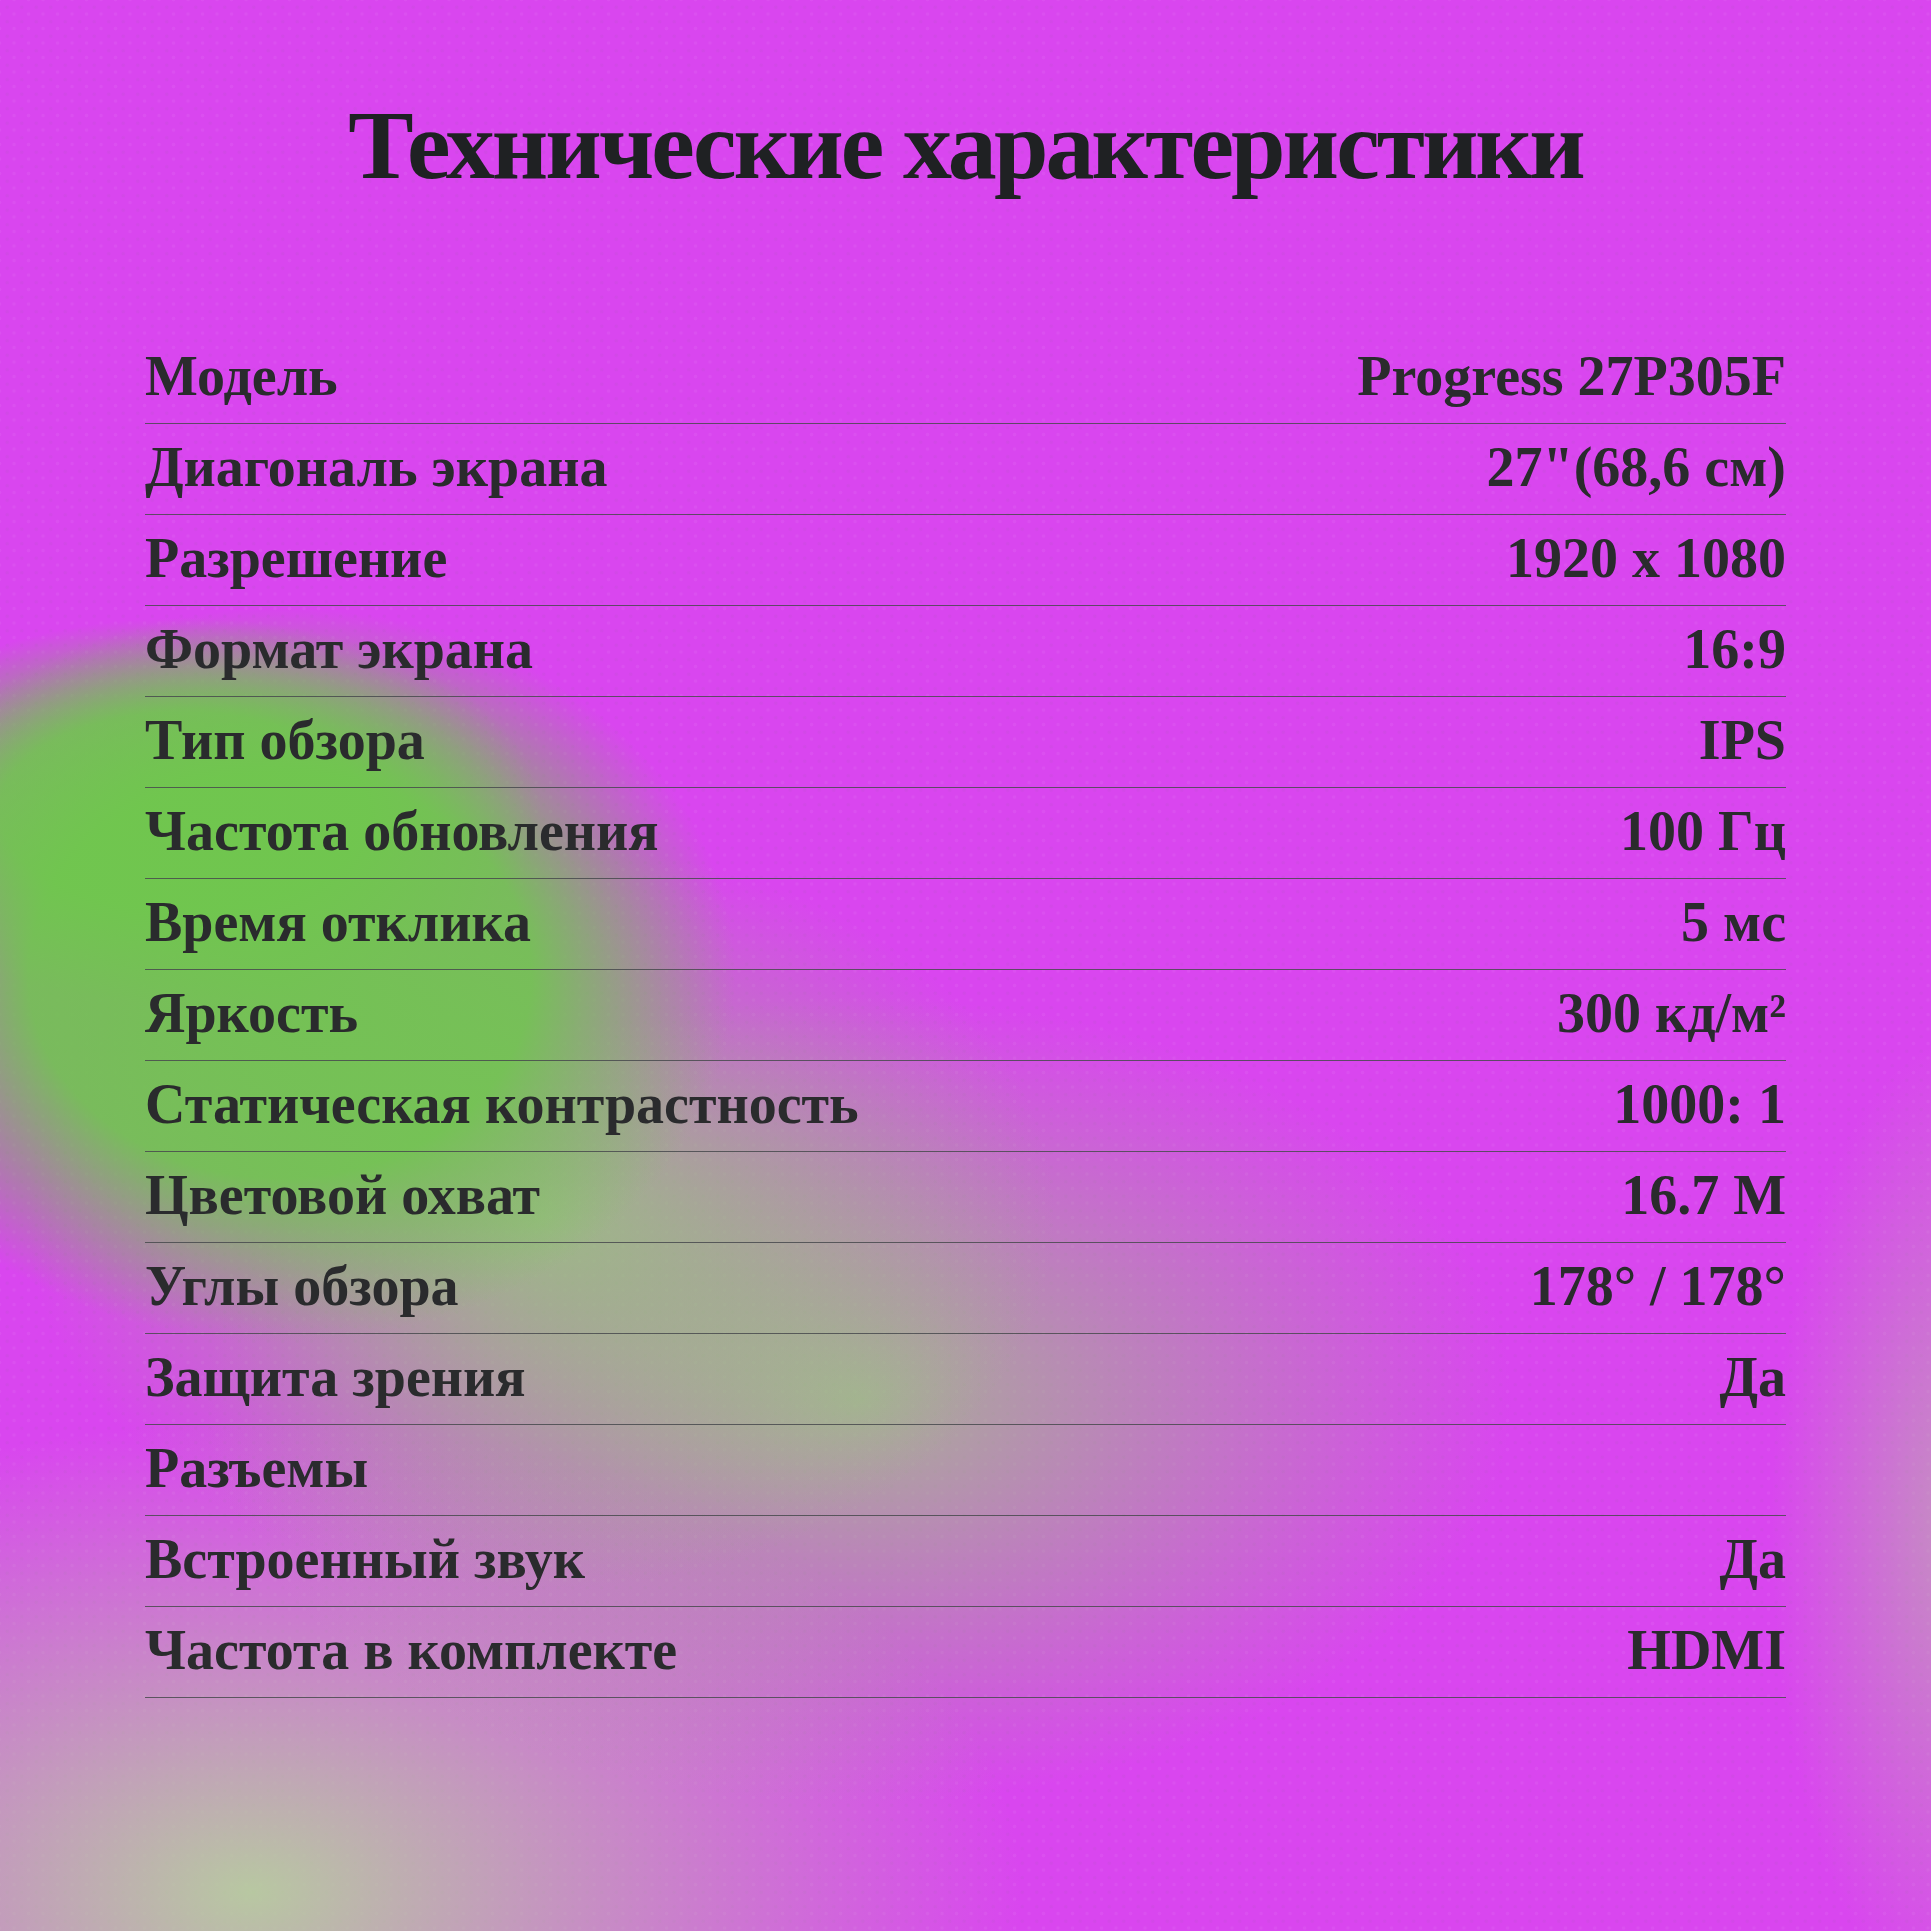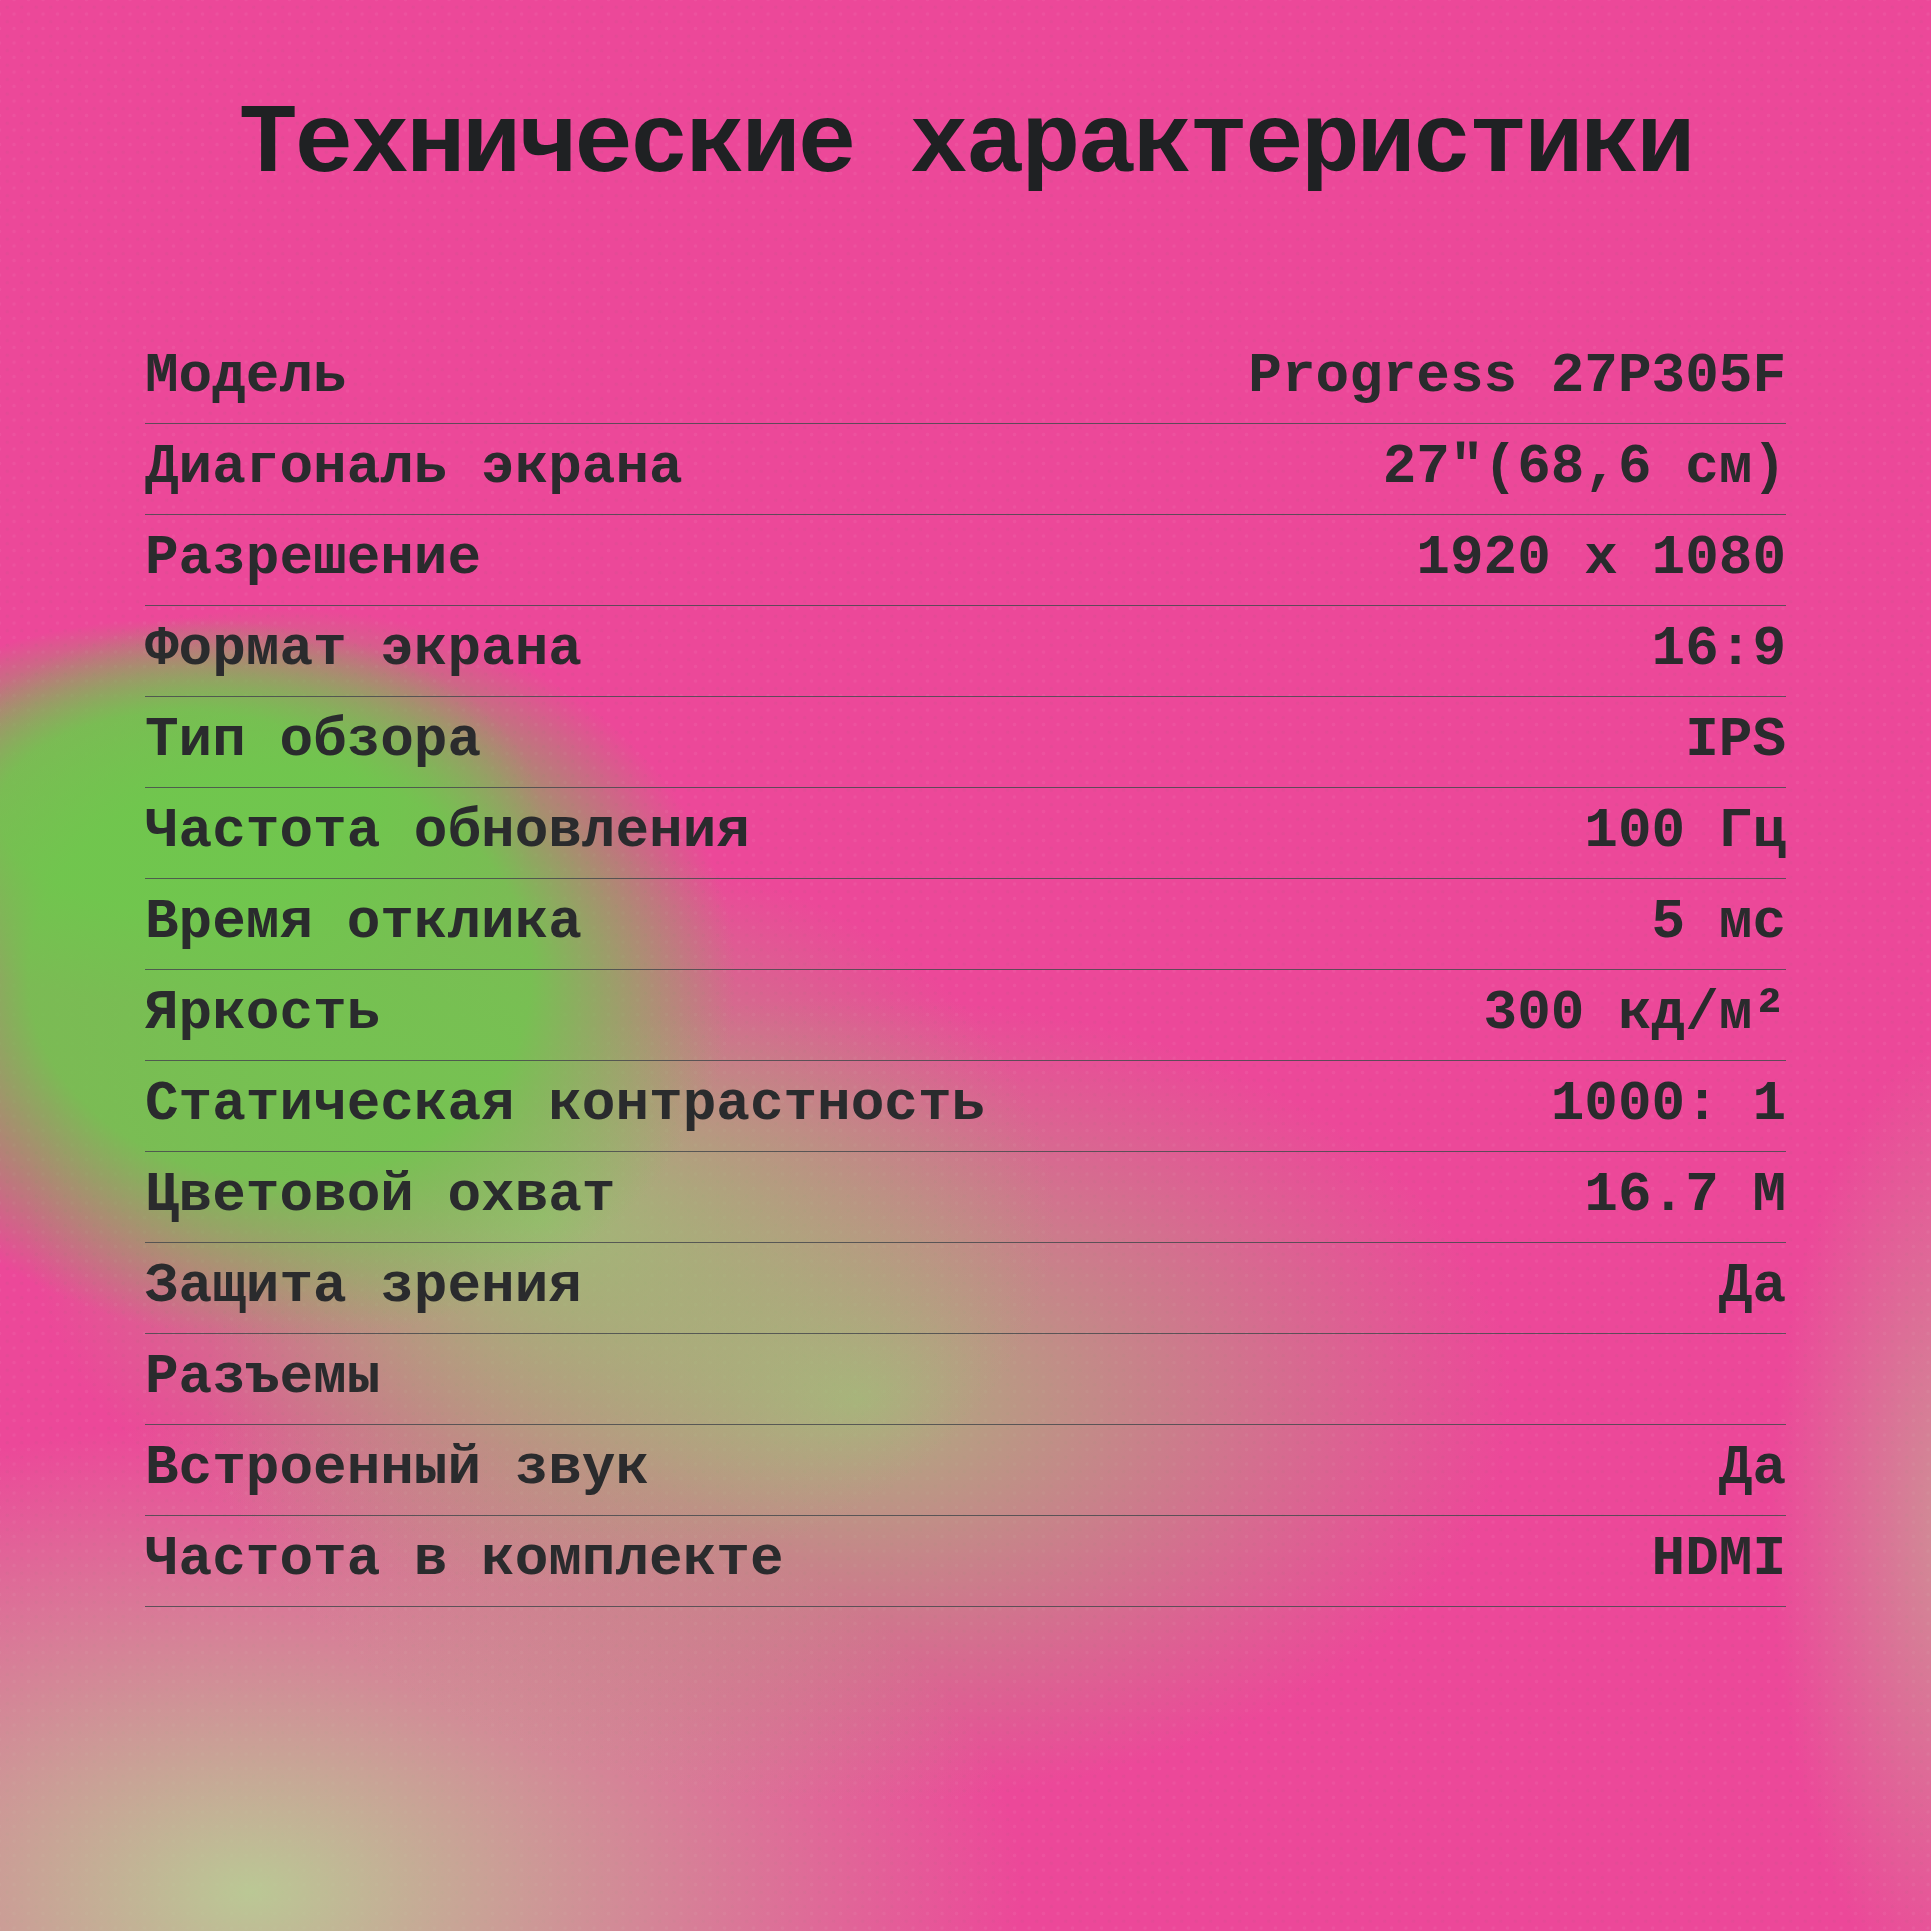--- a/index.html
+++ b/index.html
@@ -5,22 +5,22 @@
   html, body {
     margin: 0;
     padding: 0;
     background: #c9cbca;
   }
   .canvas {
     position: relative;
     width: 1931px;
     height: 1931px;
     overflow: hidden;
-    background: #ec4899;
-    font-family: Liberation Mono, monospace;
+    background: #d946ef;
+    font-family: Liberation Serif, serif;
   }
   
   .texture {
     position: absolute;
     inset: 0;
     background-image:
       radial-gradient(rgba(100,105,100,0.055) 1.5px, rgba(0,0,0,0) 2.1px),
       radial-gradient(rgba(255,255,255,0.05) 1.5px, rgba(0,0,0,0) 2.1px);
     background-size: 14.5px 14.5px, 14.5px 14.5px;
     background-position: 0 0, 6.8px 6.8px;
@@ -121,20 +121,24 @@
       </div>
       <div class="spec-row">
         <span class="label">Статическая контрастность</span>
         <span class="value">1000: 1</span>
       </div>
       <div class="spec-row">
         <span class="label">Цветовой охват</span>
         <span class="value">16.7 M</span>
       </div>
       <div class="spec-row">
+        <span class="label">Углы обзора</span>
+        <span class="value">178° / 178°</span>
+      </div>
+      <div class="spec-row">
         <span class="label">Защита зрения</span>
         <span class="value">Да</span>
       </div>
       <div class="spec-row">
         <span class="label">Разъемы</span>
       </div>
       <div class="spec-row">
         <span class="label">Встроенный звук</span>
         <span class="value">Да</span>
       </div>

